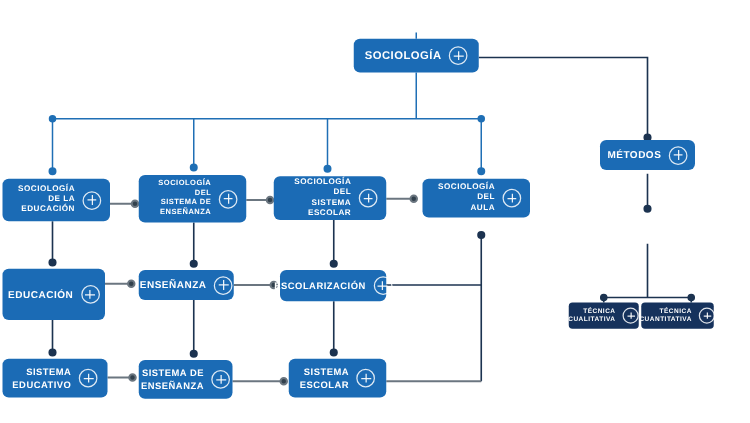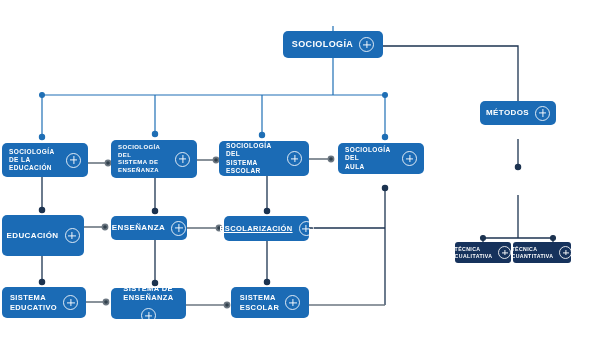--- a/index.html
+++ b/index.html
@@ -36,21 +36,21 @@
     z-index: 5;
   }
   .node.dark {
     background: #16325c;
     border-radius: 3px;
   }
   .node-label {
     text-transform: uppercase;
     letter-spacing: 0.4px;
     font-weight: bold;
-    text-align: left;
+    text-align: right;
     line-height: 1.25;
     white-space: pre-line;
   }
   .plus {
     flex: 0 0 auto;
     width: 13px;
     height: 13px;
     border-radius: 50%;
     border: 1.2px solid rgba(255,255,255,0.85);
     position: relative;
@@ -75,25 +75,25 @@
   .node.dark .plus { width: 11px; height: 11px; }
 
   
   #n-sociologia      { left:283px; top:31px;  width:100px; height:27px; font-size:9px; }
   #n-soc-educacion   { left:2px;   top:143px; width:86px;  height:34px; font-size:6.5px; }
   #n-soc-sist-ens    { left:111px; top:140px; width:86px;  height:38px; font-size:6px; }
   #n-soc-sist-esc    { left:219px; top:141px; width:90px;  height:35px; font-size:6.5px; }
   #n-soc-aula        { left:338px; top:143px; width:86px;  height:31px; font-size:6.5px; }
   #n-educacion       { left:2px;   top:215px; width:82px;  height:41px; font-size:8px; }
   #n-ensenanza       { left:111px; top:216px; width:76px;  height:24px; font-size:8px; }
-  #n-escolarizacion  { left:224px; top:216px; width:85px;  height:25px; font-size:7.5px;text-decoration:underline; }
+  #n-escolarizacion  { left:224px; top:216px; width:85px;  height:25px; font-size:7.5px; }
   #n-sist-educativo  { left:2px;   top:287px; width:84px;  height:31px; font-size:7.5px; }
-  #n-sist-ensenanza  { left:111px; top:288px; width:75px;  height:31px; font-size:7.5px;flex-direction:column; }
+  #n-sist-ensenanza  { left:111px; top:288px; width:75px;  height:31px; font-size:7.5px; }
   #n-sist-escolar    { left:231px; top:287px; width:78px;  height:31px; font-size:7.5px; }
-  #n-metodos         { left:480px; top:101px; width:76px;  height:24px; font-size:8px; }
+  #n-metodos         { left:480px; top:112px; width:76px;  height:24px; font-size:8px; }
   #n-tecnicas        { left:484px; top:172px; width:72px;  height:23px; font-size:8px; }
   #n-tec-cual        { left:455px; top:242px; width:56px;  height:21px; font-size:5.2px; }
   #n-tec-cuant       { left:513px; top:242px; width:58px;  height:21px; font-size:5.2px; }
 </style>
 </head>
 <body>
 
 <div id="canvas">
 
   <svg id="wires" viewBox="0 0 600 338" width="600" height="338">

